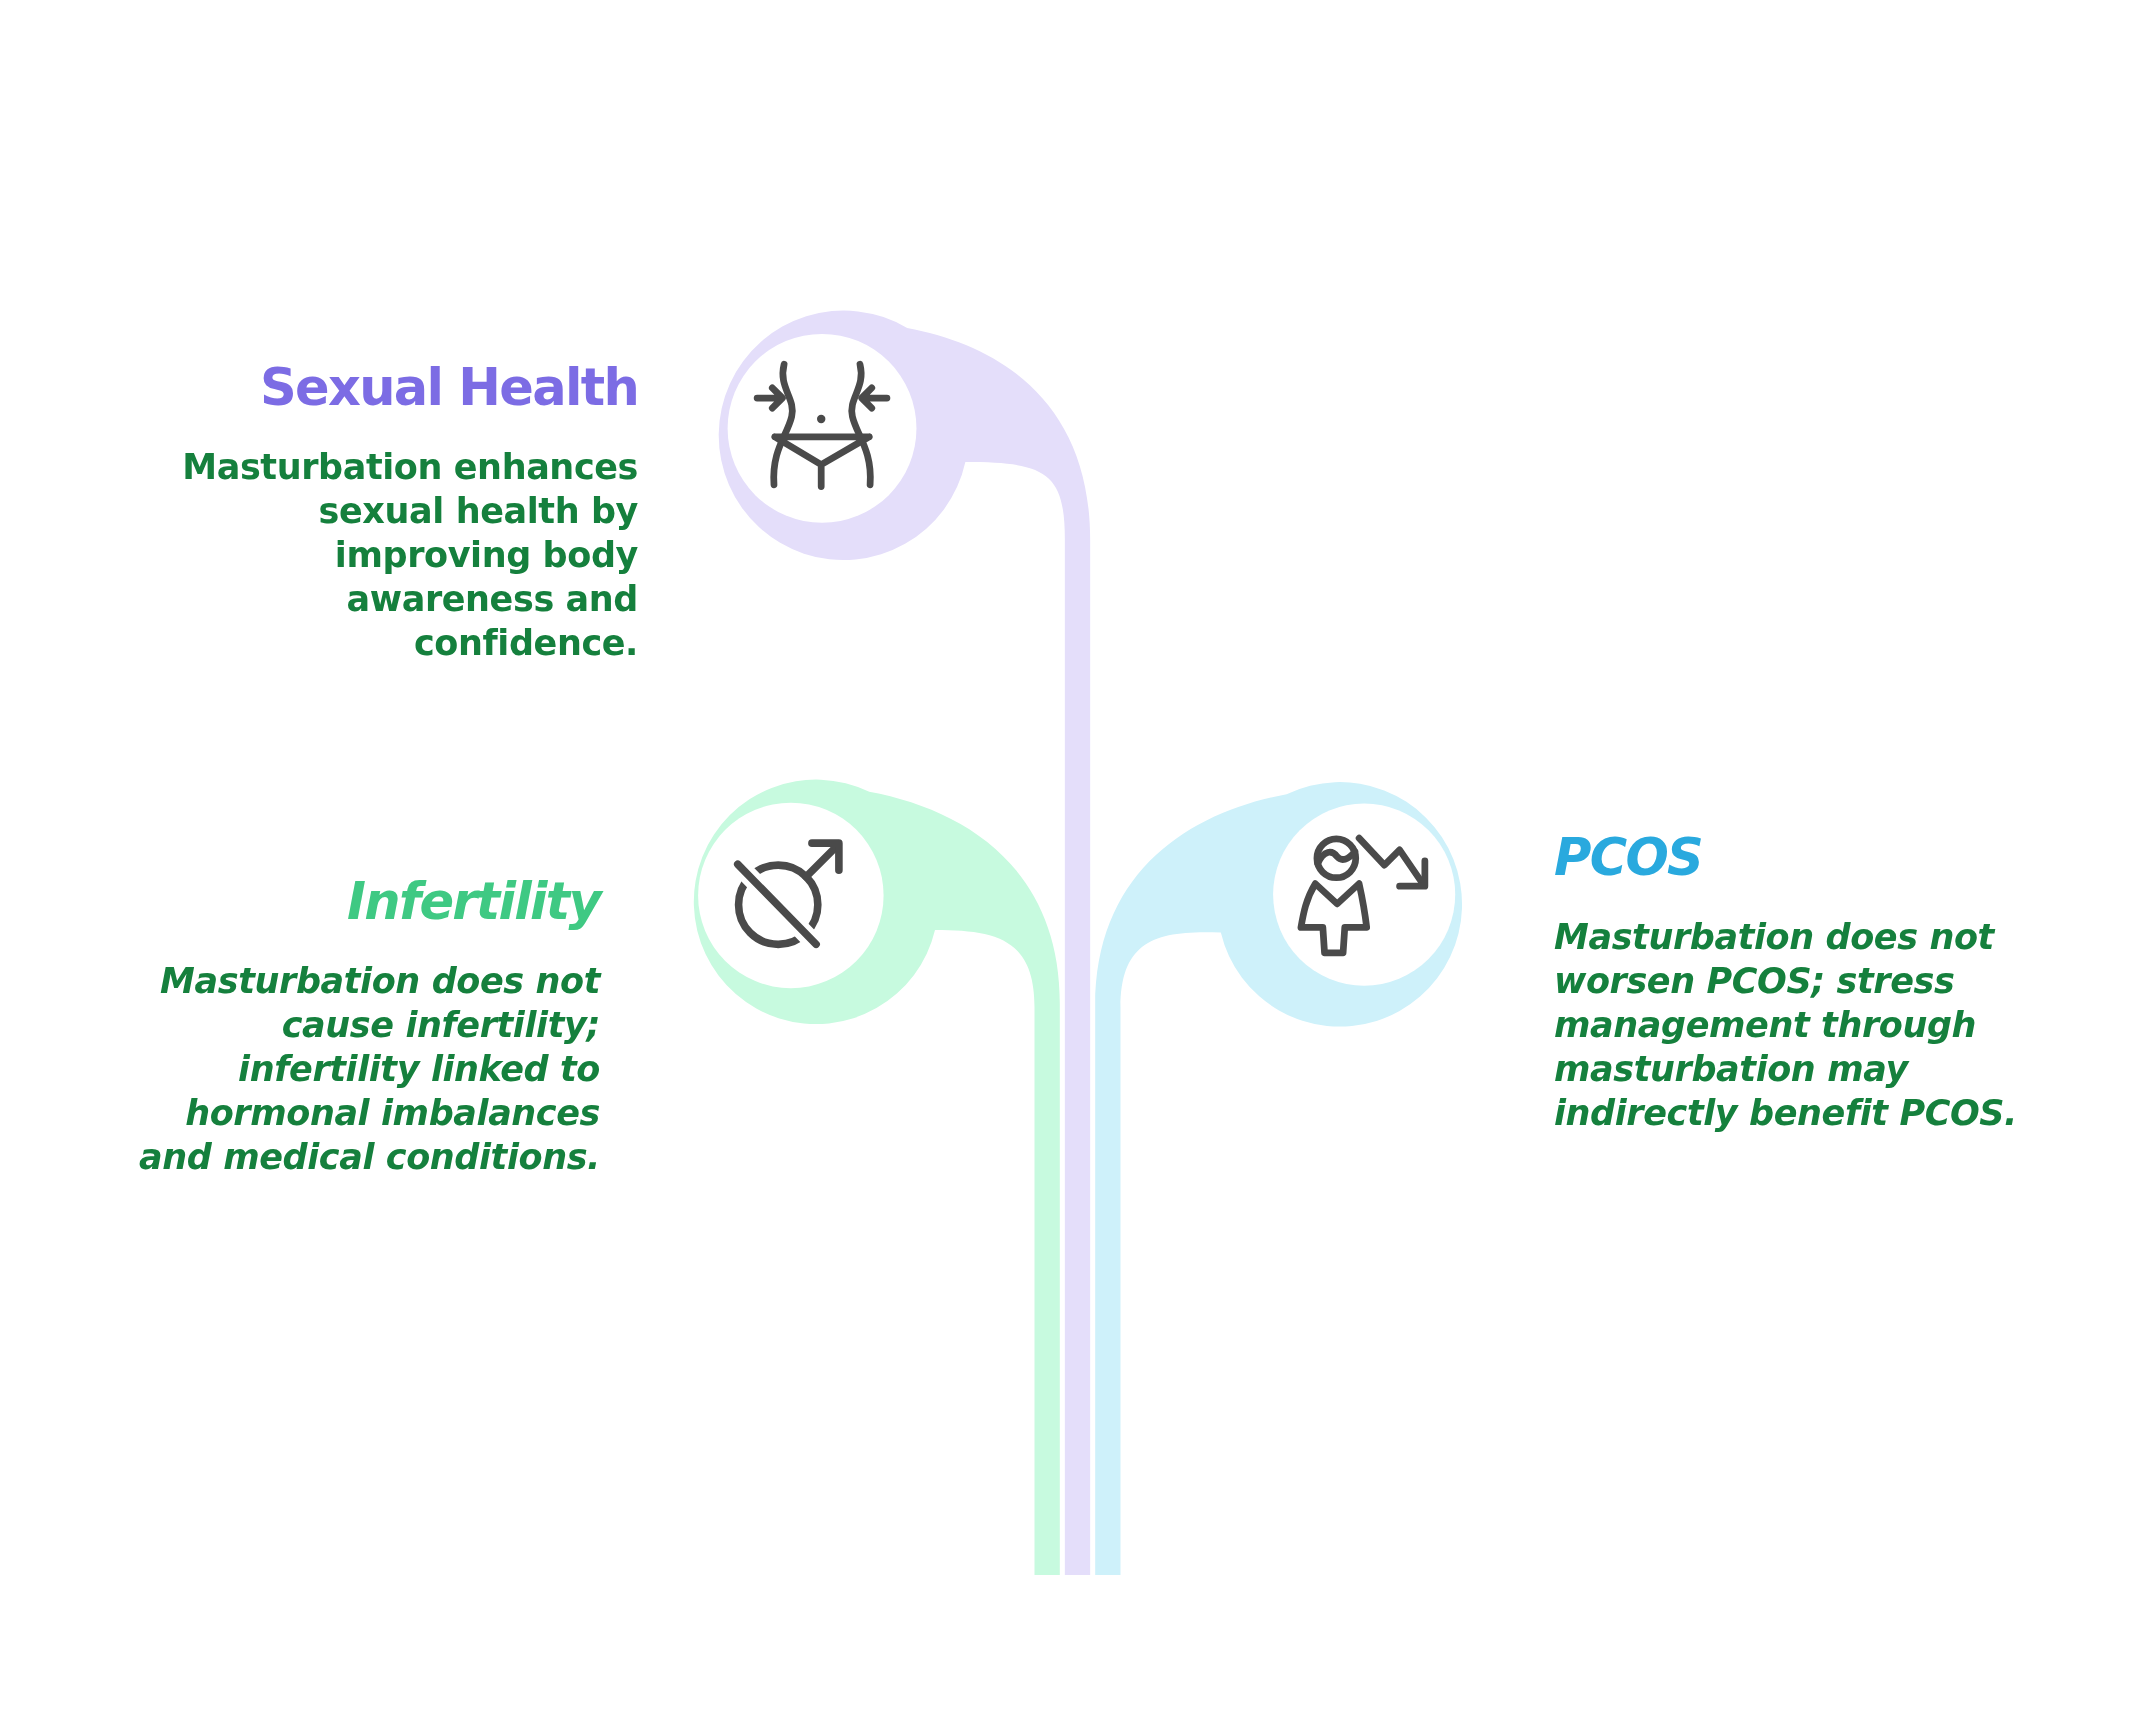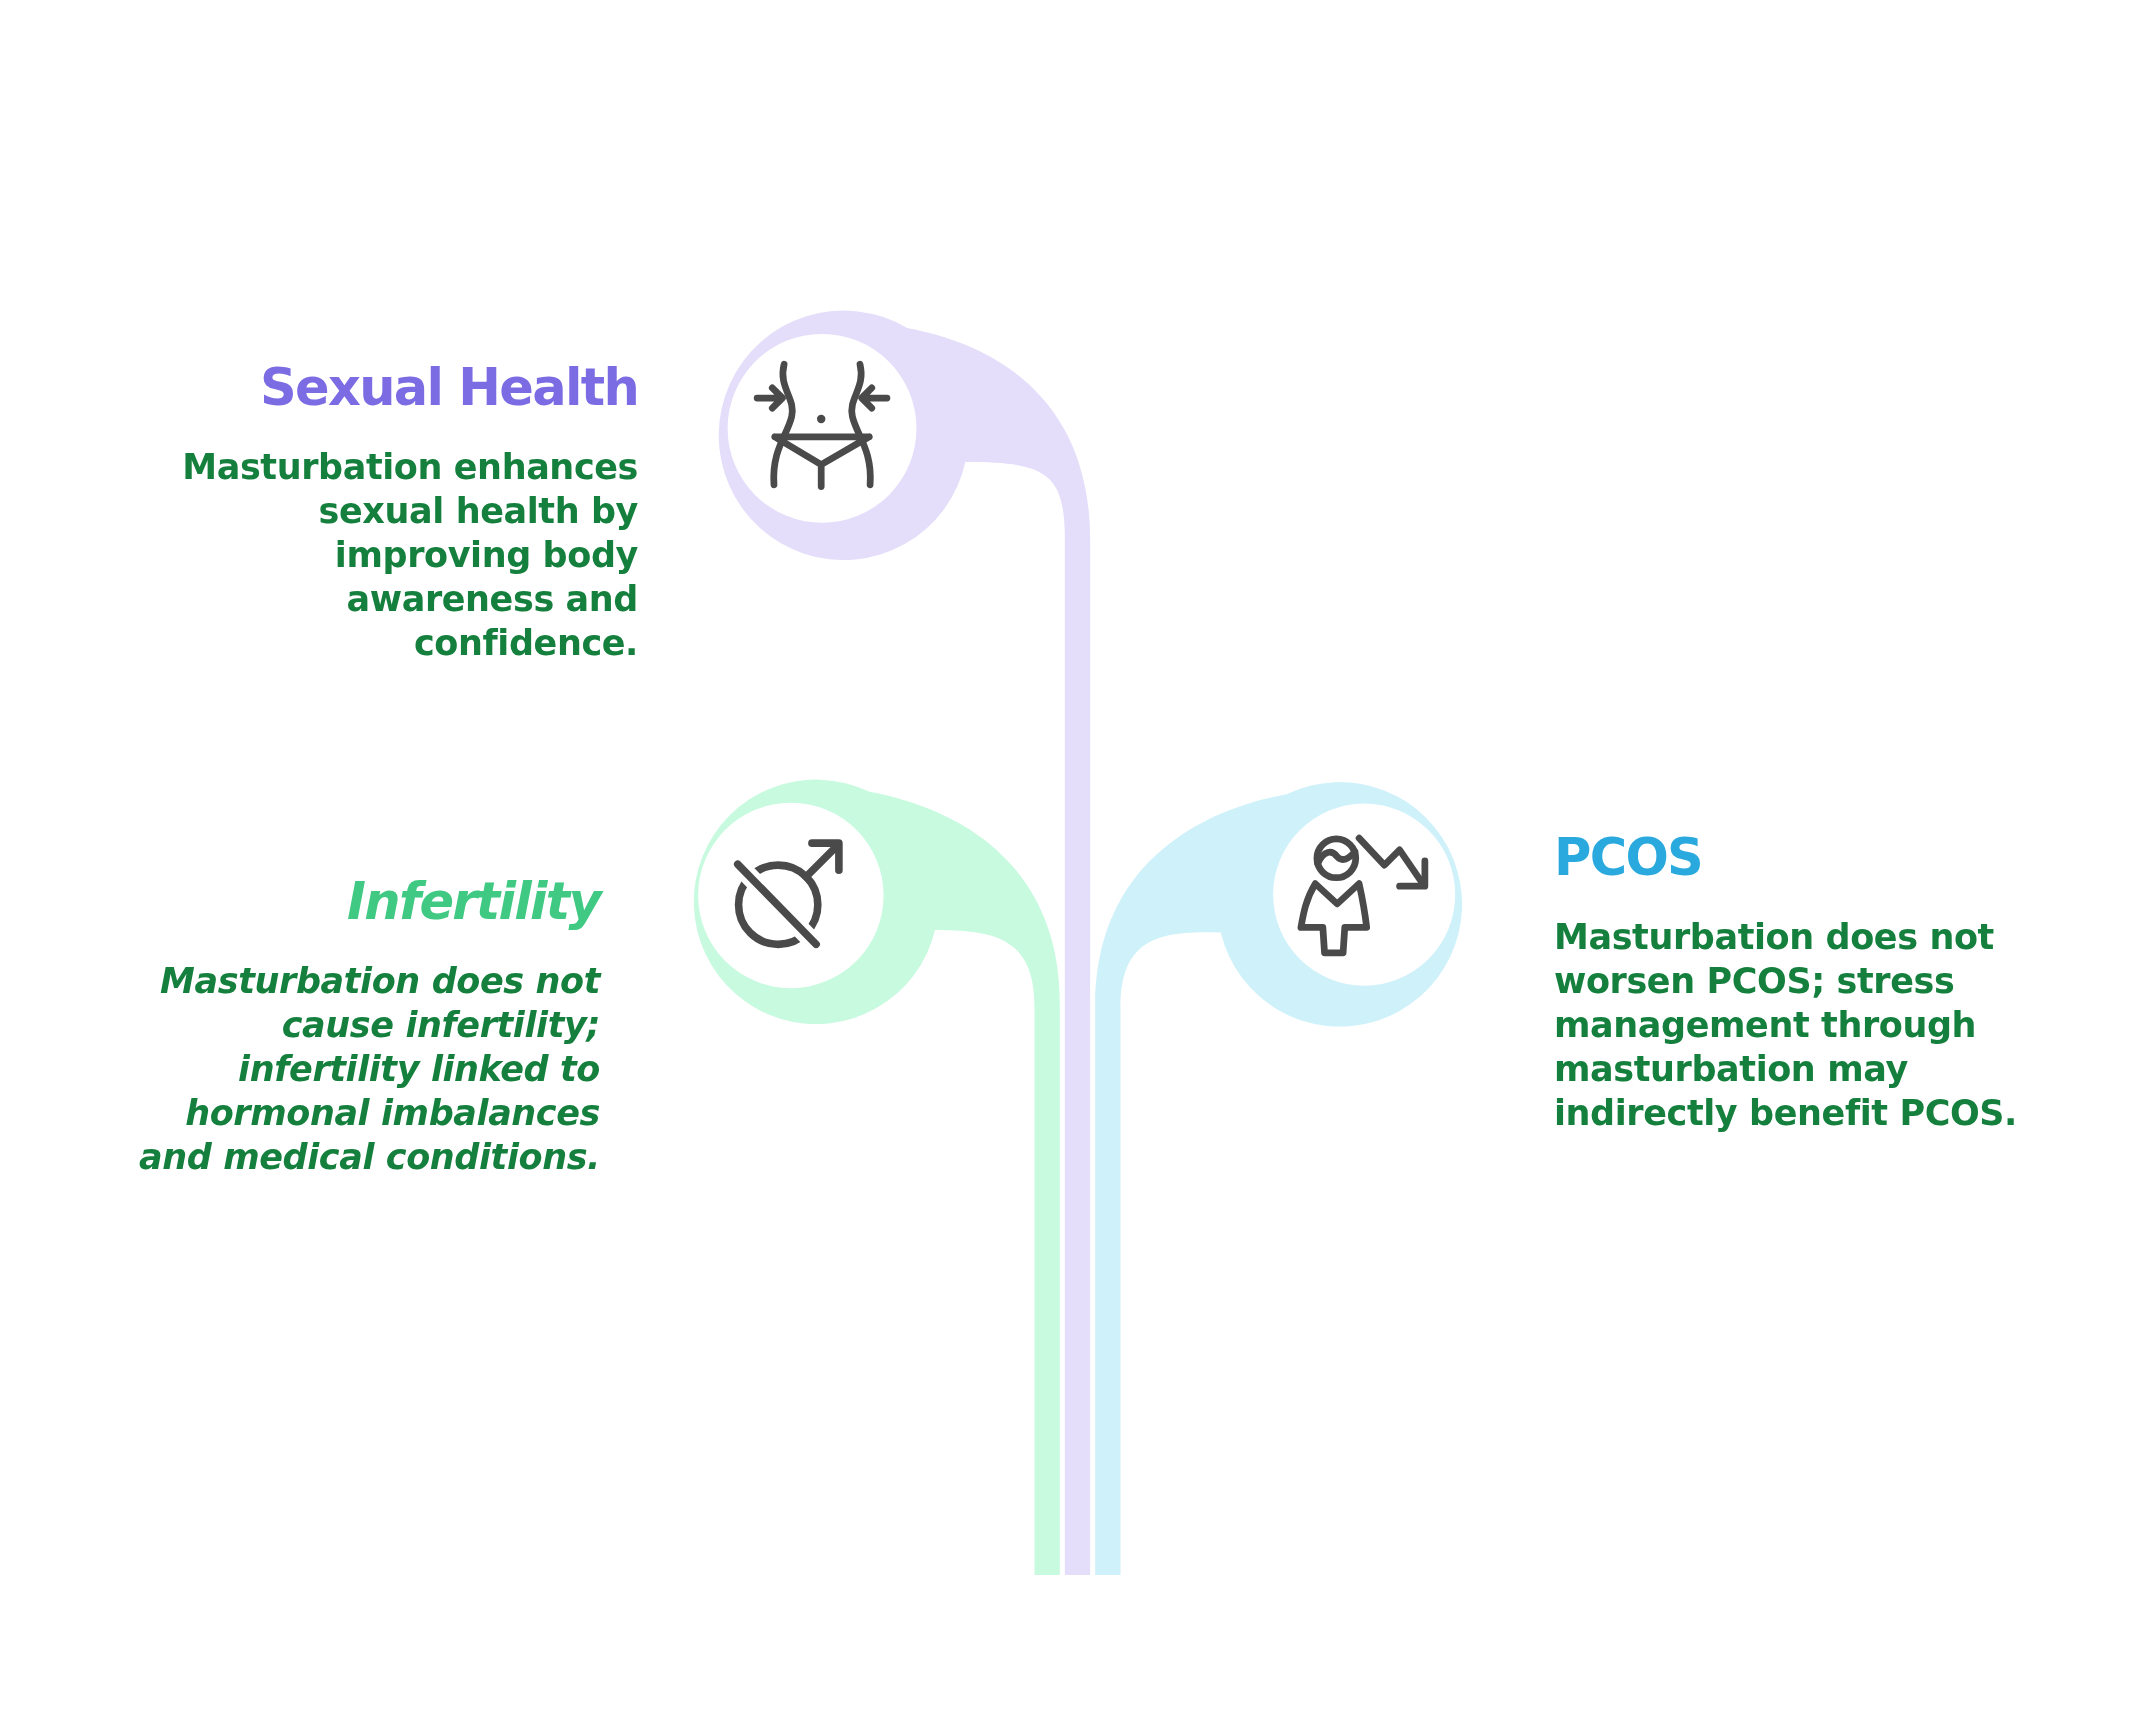--- a/index.html
+++ b/index.html
@@ -32,21 +32,21 @@
     white-space: pre-line;
     letter-spacing: -0.4px;
   }
   .t-purple { color: #7c6ce4; }
   .t-green  { color: #3fc983; }
   .t-blue   { color: #29a9de; }
 
   
   #col-sexual-health { left: 132px; top: 358px;  width: 506px; }
   #col-infertility   { left: 94px; top: 872px;  width: 506px; font-style: italic; }
-  #col-pcos          { left: 1554px; top: 828px; width: 472px; }
+  #col-pcos          { left: 1554px; top: 828px; width: 472px; font-style: italic; }
 </style>
 </head>
 <body>
 
 <div class="canvas">
 
   <svg class="figure-svg" viewBox="0 0 2556 2034" fill="none" xmlns="http://www.w3.org/2000/svg">
 
     <path d="M 1263 1868 L 1263 640
              C 1263 560 1240 548 1145 548

